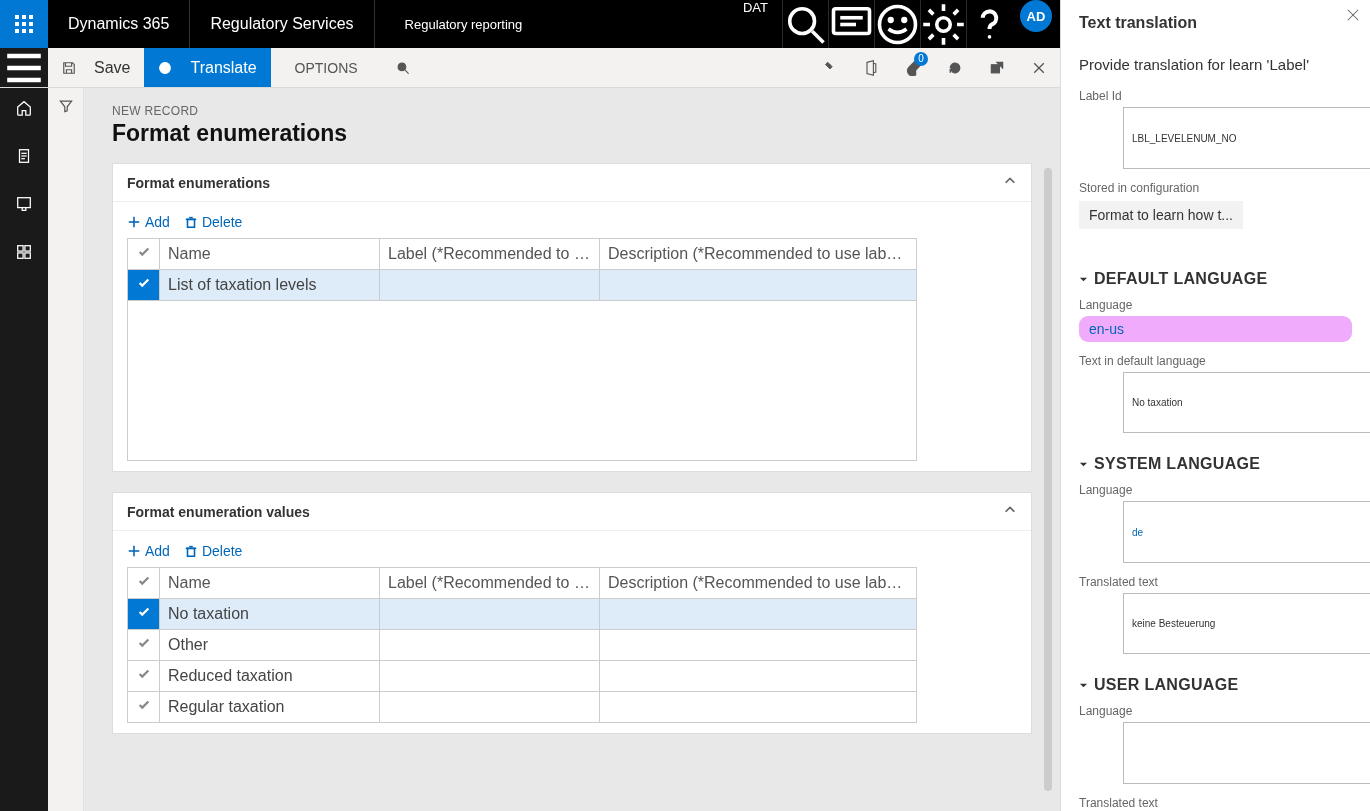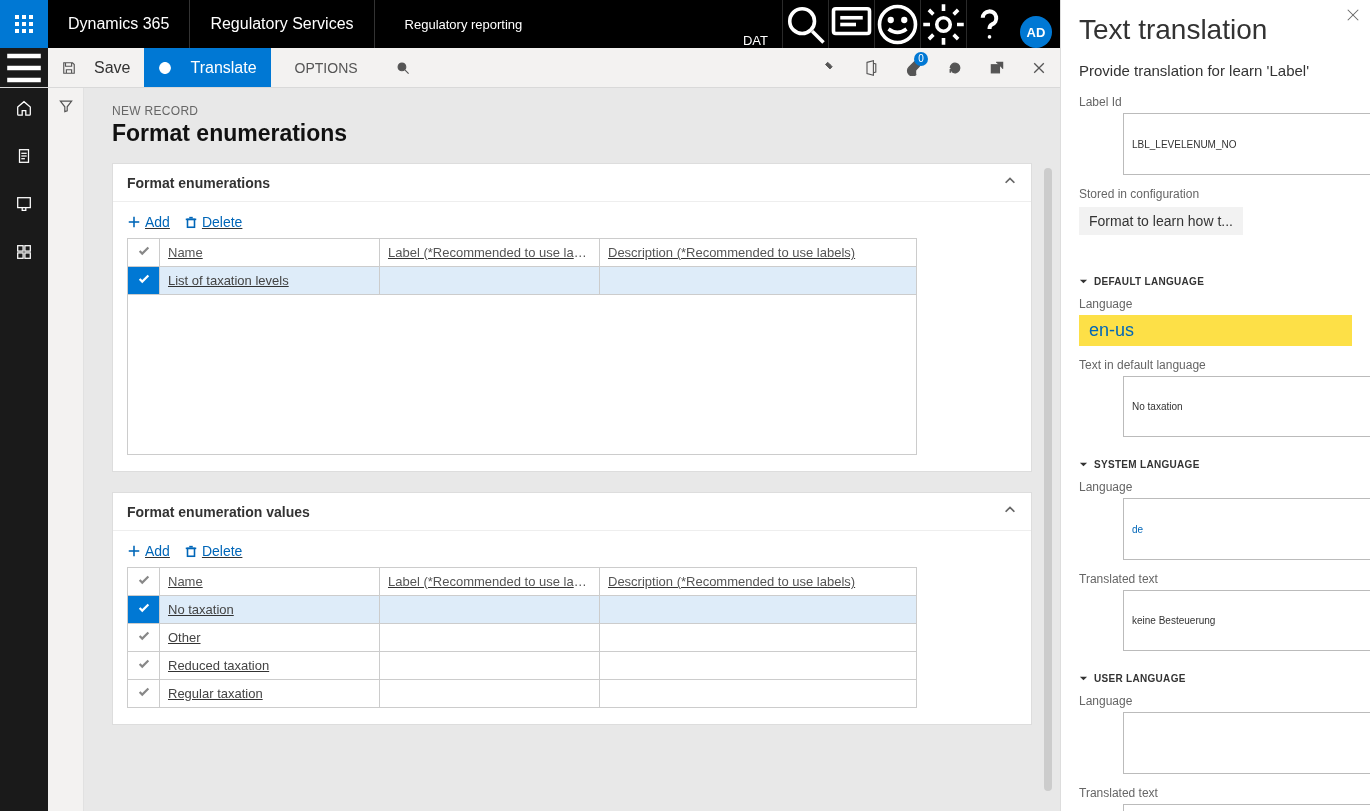--- a/index.html
+++ b/index.html
@@ -10,21 +10,21 @@
   .app { flex: 1; display: flex; flex-direction: column; min-width: 0; }
 
   
   .topbar { height: 48px; background: #000000; color: #fff; display: flex; align-items: stretch; }
   .waffle { width: 48px; background: #0078d4; display: flex; align-items: center; justify-content: center; }
   .waffle svg { width: 18px; height: 18px; fill: #fff; }
   .brand { padding: 0 20px; display: flex; align-items: center; font-size: 16px; border-right: 1px solid #333; }
   .service { padding: 0 20px; display: flex; align-items: center; font-size: 16px; border-right: 1px solid #333; }
   .breadcrumb { padding: 0 30px; display: flex; align-items: center; font-size: 13px; }
   .topbar-spacer { flex: 1; }
-  .topbar-right { display: flex; align-items: flex-end; }
+  .topbar-right { display: flex; align-items: flex-start; }
   .topbar-item { width: 46px; height: 48px; display: flex; align-items: center; justify-content: center; color: #fff; border-left: 1px solid #2a2a2a;}
   .entity { font-size: 13px; padding: 0 14px; display:flex; align-items:center; }
   .avatar { width: 32px; height: 32px; border-radius: 50%; background: #0078d4; display: flex; align-items: center; justify-content: center; font-size: 13px; font-weight: 600; margin: 0 8px; }
 
   
   .actionbar { height: 40px; background: #f3f2f1; border-bottom: 1px solid #d9d9d9; display: flex; align-items: stretch; }
   .nav-toggle { width: 48px; background: #1a1a1a; color:#fff; display:flex; align-items:center; justify-content:center; }
   .action-btn { padding: 0 14px; display: flex; align-items: center; gap: 18px; font-size: 16px; color: #333; cursor: pointer; }
   .action-btn.primary { background: #0078d4; color: #fff; }
   .action-btn.primary svg { fill: #fff; }
@@ -46,54 +46,54 @@
   .content { flex:1; background:#e8e8e8; overflow:auto; padding: 0 0 20px 0; position:relative; }
   .content-inner { padding: 16px 28px 0 28px; }
 
   .newrecord { font-size:12px; color:#666; letter-spacing:0.3px; margin-bottom:2px; }
   h1.page-title { font-size:23px; font-weight:600; color:#111; margin-bottom:16px; }
 
   
   .card { background:#fff; border:1px solid #ddd; margin-bottom:20px; }
   .card-header { padding:10px 14px; font-size:14px; font-weight:600; display:flex; align-items:center; justify-content:space-between; border-bottom:1px solid #eee; }
   .card-header .chev svg { width:14px; height:14px; stroke:#666; fill:none; stroke-width:2; }
-  .card-body { padding: 12px 14px 16px 14px; text-decoration: underline; }
+  .card-body { padding: 12px 14px 10px 14px; }
   .toolbar { display:flex; gap:14px; margin-bottom:8px; }
   .tbtn { display:flex; align-items:center; gap:4px; color:#0066b8; font-size:14px; cursor:pointer; }
   .tbtn svg { width:14px; height:14px; stroke:#0066b8; fill:none; stroke-width:1.8; }
 
   
   table.grid { width: calc(100% - 100px); border-collapse:collapse; table-layout:fixed; }
-  table.grid th, table.grid td { border:1px solid #ccc; padding:6px 8px; text-align:left; font-weight:normal; font-size:13px; color:#444; background:#fff; overflow:hidden; white-space:nowrap; text-overflow:ellipsis;}
+  table.grid th, table.grid td { border:1px solid #ccc; padding:6px 8px; text-align:left; font-weight:normal; font-size:16px; color:#444; background:#fff; overflow:hidden; white-space:nowrap; text-overflow:ellipsis;}
   table.grid th { background:#fff; color:#555; }
   table.grid th.chkcol, table.grid td.chkcol { width:32px; text-align:center; padding:0; }
   table.grid tr.selected td { background:#deecf9; }
   table.grid tr.selected td.chkcol { background:#0078d4; }
   table.grid tr.selected td.chkcol svg { stroke:#fff; }
   td.chkcol svg, th.chkcol svg { width:14px; height:14px; stroke:#888; fill:none; stroke-width:2.5; }
   .grid-empty { height: 160px; border:1px solid #ccc; border-top:none; background:#fff; width: calc(100% - 100px);}
 
   
   .fake-scroll { position:absolute; right:8px; top:80px; bottom:20px; width:8px; background:#ccc; border-radius:4px; }
 
   
   .panel { width: 310px; border-left:1px solid #ddd; background:#fff; display:flex; flex-direction:column; padding: 14px 18px 16px 18px; overflow:auto; position:relative;}
   .panel-close { position:absolute; top:8px; right:10px; cursor:pointer; }
   .panel-close svg { width:14px; height:14px; stroke:#666; stroke-width:1.2; }
-  .panel h2 { font-size:28px; font-weight:400; margin-bottom:16px; }
+  .panel h2 { font-size:16px; font-weight:700; margin-bottom:24px; }
   .panel .subtitle { font-size:15px; margin-bottom:16px; }
   .field-label { font-size:12px; color:#666; margin-bottom:4px; }
   .combo, .textin { width:100%; border:1px solid #bbb; padding:24px 8px; font-size:10px; background:#fff; position:relative;margin-left:44px; }
   .combo { display:flex; justify-content:space-between; align-items:center; }
   .combo svg { width:12px; height:12px; stroke:#666; fill:none; stroke-width:2; }
   .readonly-box { background:#f2f2f2; padding:6px 10px; font-size:14px; display:inline-block; max-width:100%; overflow:hidden; text-overflow:ellipsis; white-space:nowrap; margin-top:2px;}
   .section { margin-top:22px; }
-  .section-header { display:flex; align-items:center; gap:6px; font-size:10px; font-weight:600; letter-spacing:0.3px; margin-bottom:10px; }
+  .section-header { display:flex; align-items:center; gap:6px; font-size:16px; font-weight:600; letter-spacing:0.3px; margin-bottom:10px; }
   .section-header svg { width:9px; height:9px; fill:#333; }
-  .lang-pill { background:#fde047; color:#0066b8; padding:5px 10px; font-size:18px; display:block; }
+  .lang-pill { background:#f0abfc; color:#0066b8; padding:5px 10px; font-size:14px; display:block;border-radius:9px; }
   .translate-btn { margin-top:18px; background:#eaf3fb; border:none; padding:8px 22px; font-size:14px; color:#333; cursor:pointer; }
   .mb12 { margin-bottom:12px; }
   .mb16 { margin-bottom:16px; }
 </style>
 </head>
 <body>
 
 <div class="app">
 
   <div class="topbar">

